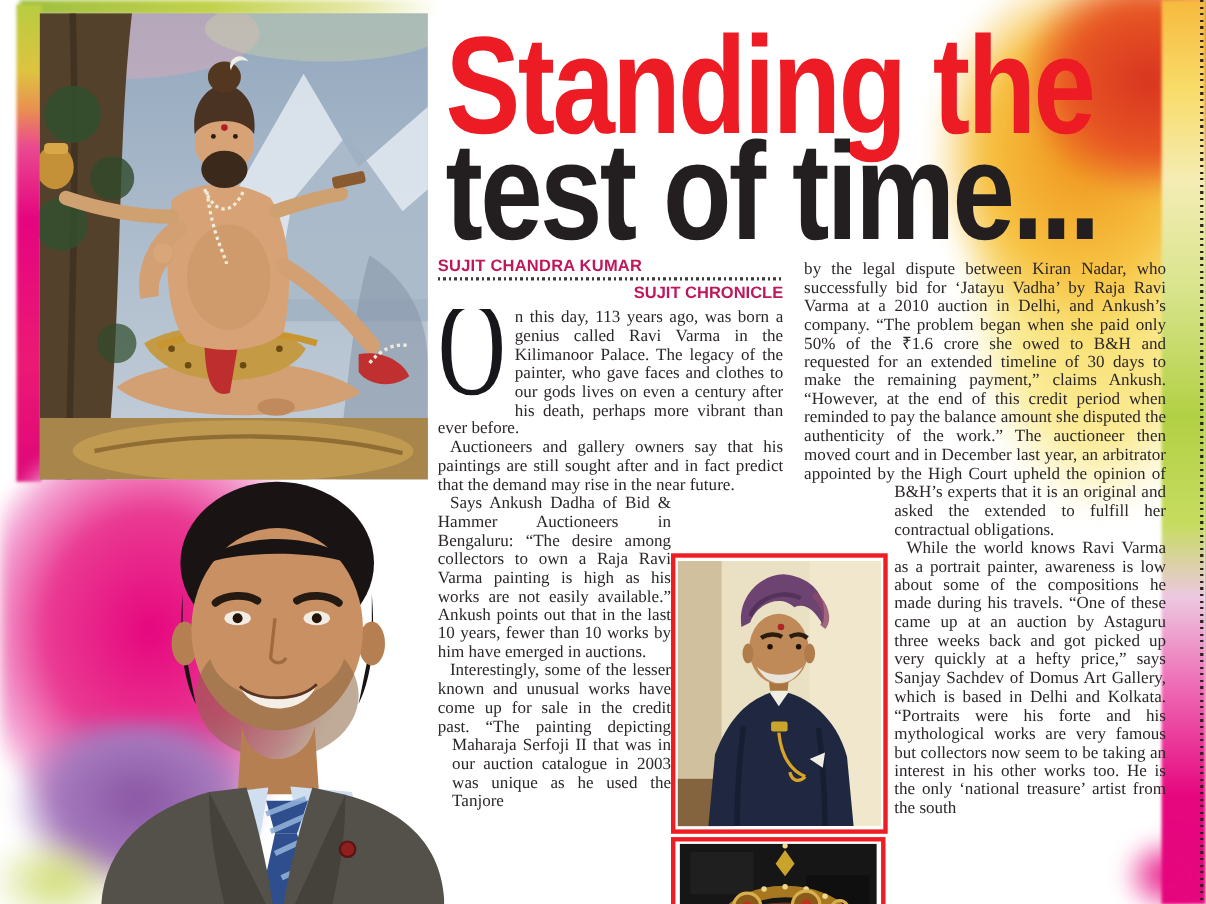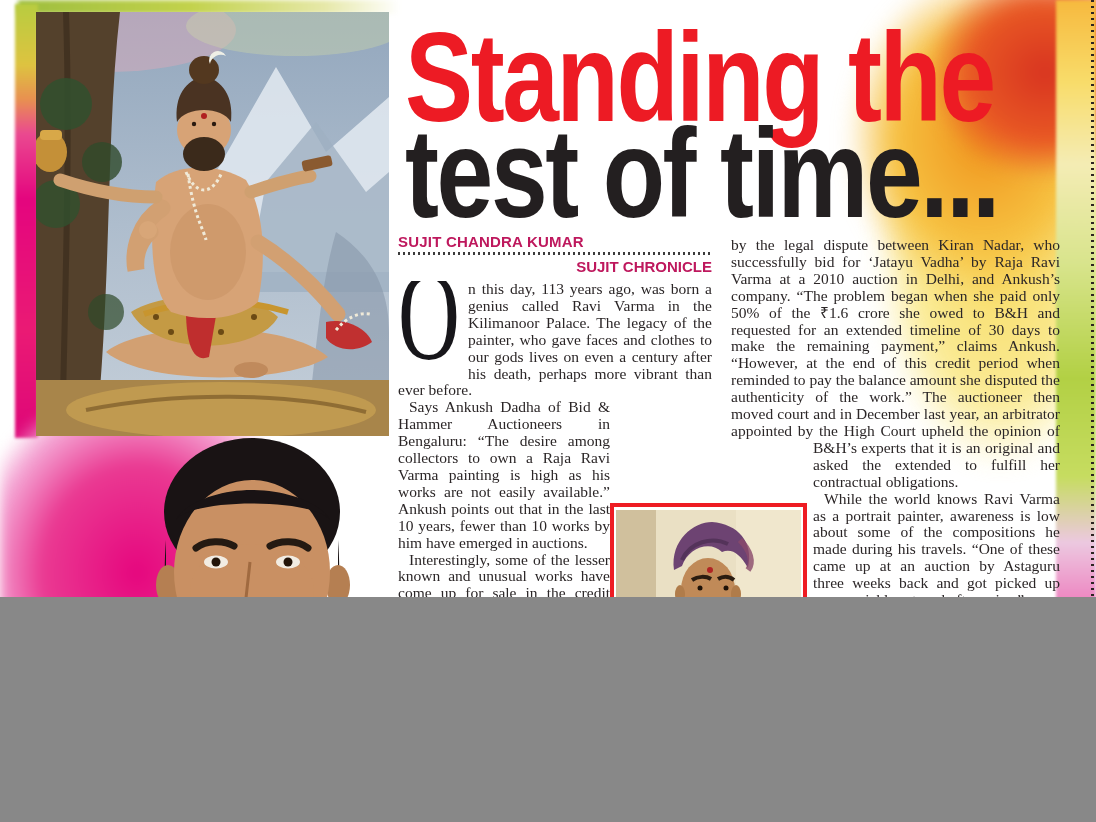--- a/index.html
+++ b/index.html
@@ -1,16 +1,16 @@
 <!DOCTYPE html>
 <html><head>
 <meta charset="utf-8">
 <style>
   html,body{margin:0;padding:0;background:#888;}
-  .page{position:relative;width:1096px;height:597px;background:#ffffff;overflow:hidden;
+  .page{position:relative;width:1096px;height:822px;background:#ffffff;overflow:hidden;
         font-family:"Liberation Serif",serif;}
   
   .sp{position:absolute;pointer-events:none;z-index:1;}
   .sp-topstrip{left:18px;top:0;width:382px;height:14px;
     background:linear-gradient(90deg,#9ebe3e,#c2d24c 45%,#e6e8a8 80%,#ffffff);filter:blur(2px);}
   .sp-leftstrip{left:15px;top:4px;width:23px;height:434px;
     background:linear-gradient(180deg,#b8cc40,#ddc340 14%,#e89050 22%,#ea4890 30%,#e4057e 45%,#ea1a74 75%,#de0678);
     filter:blur(1.5px);}
   .sp-man{left:0;top:418px;width:305px;height:345px;
     background:radial-gradient(ellipse at 45% 45%,#e6067e,#ea3a92 40%,#f4a6d4 62%,rgba(255,255,255,0) 73%);
@@ -248,20 +248,21 @@
   <div class="byline">
     <div class="byline-name">SUJIT CHANDRA KUMAR</div>
     <div class="byline-rule"></div>
     <div class="byline-credit">SUJIT CHRONICLE</div>
   </div>
 
   <div class="col col1">
     <p><span class="dropcap">
           <b>O</b>
         </span><span>n this day, 113 years ago, was born a genius called Ravi Varma in the Kilimanoor Palace. The legacy of the painter, who gave faces and clothes to our gods lives on even a century after his death, perhaps more vibrant than ever before.</span></p>
+    <p class="ind">Auctioneers and gallery owners say that his paintings are still sought after and in fact predict that the demand may rise in the near future.</p>
     <div class="cutR"></div>
     <p class="ind">Says Ankush Dadha of Bid &amp; Hammer Auctioneers in Bengaluru: “The desire among collectors to own a Raja Ravi Varma painting is high as his works are not easily available.” Ankush points out that in the last 10 years, fewer than 10 works by him have emerged in auctions.</p>
     <p class="ind"><span>Interestingly, some of the lesser known and unusual works have come up for sale in the credit past. “The painting depicting Maharaja Serfoji II that</span>
       <span class="wrapL"></span><span>was in our auction catalogue in 2003 was unique as he used the Tanjore</span></p>
   </div>
 
   <div class="col col2">
     <p><span>by the legal dispute between Kiran Nadar, who successfully bid for ‘Jatayu Vadha’ by Raja Ravi Varma at a 2010 auction in Delhi, and Ankush’s company. “The problem began when she paid only 50% of the ₹1.6 crore she owed to B&amp;H and requested for an extended timeline of 30 days to make the remaining payment,” claims Ankush. “However, at the end of this credit period when reminded to pay the balance amount she disputed the authenticity of the work.” The auctioneer then moved court and in December last year, an arbitrator appointed by the High Court upheld the opinion of B&amp;H’s experts that it is an original and</span>
       <span class="cutL"></span><span>asked the extended to fulfill her contractual obligations.</span></p>
     <p class="ind">While the world knows Ravi Varma as a portrait painter, awareness is low about some of the compositions he made during his travels. “One of these came up at an auction by Astaguru three weeks back and got picked up very quickly at a hefty price,” says Sanjay Sachdev of Domus Art Gallery, which is based in Delhi and Kolkata. “Portraits were his forte and his mythological works are very famous but collectors now seem to be taking an interest in his other works too. He is the only ‘national treasure’ artist from the south</p>

